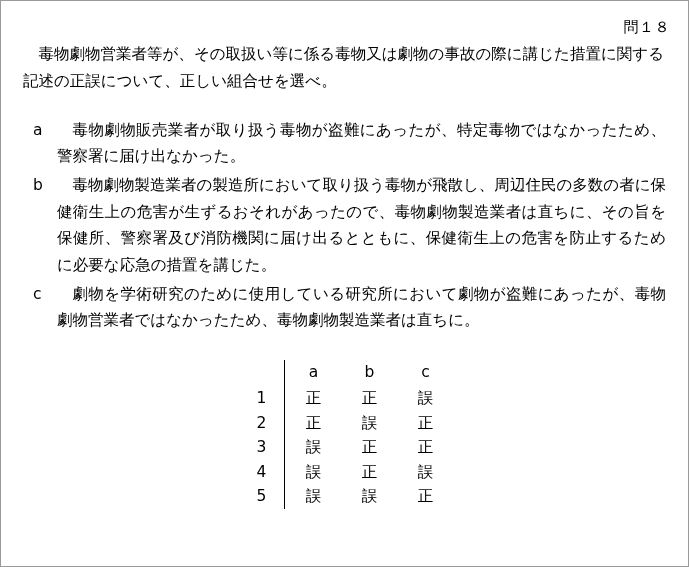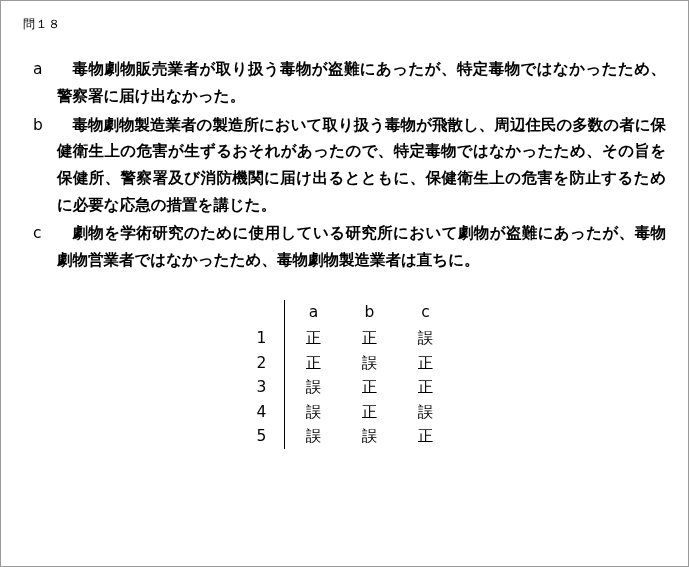--- a/index.html
+++ b/index.html
@@ -22,23 +22,24 @@
   .content {
     position: absolute;
     left: 22px;
     top: 14px;
     right: 18px;
     font-size: 15.5px;
     color: #000000;
     line-height: 1.62;
   }
   .qnum {
-    font-size: 12px;
+    font-size: 15px;
     letter-spacing: 0.5px;
     margin-bottom: 2px;
+    text-align: right;
   }
   .lead {
     margin-top: 2px;
     text-indent: 1em;
     text-align: justify;
     line-height: 1.72;
     padding-right: 6px;
   }
   .statements {
     margin-top: 22px;
@@ -55,21 +56,20 @@
     box-sizing: border-box;
     font-size: 15.5px;
     line-height: 1.72;
   }
   .stmt-text {
     flex: 1 1 auto;
     text-indent: 1em;
     text-align: justify;
     line-height: 1.72;
     padding-right: 4px;
-    font-weight: bold;
   }
   .answer-table-wrap {
     margin-top: 26px;
     display: flex;
     justify-content: center;
   }
   table.answers {
     border-collapse: collapse;
     font-size: 15.5px;
     line-height: 1.45;
@@ -104,31 +104,32 @@
   }
 </style>
 </head>
 <body>
 
 <div class="page">
   <div class="content">
 
     <div class="qnum">問１８</div>
 
+    <div class="lead">毒物劇物営業者等が、その取扱い等に係る毒物又は劇物の事故の際に講じた措置に関する記述の正誤について、正しい組合せを選べ。</div>
 
     <div class="statements">
 
       <div class="stmt">
         <div class="stmt-label">a</div>
         <div class="stmt-text">毒物劇物販売業者が取り扱う毒物が盗難にあったが、特定毒物ではなかったため、警察署に届け出なかった。</div>
       </div>
 
       <div class="stmt">
         <div class="stmt-label">b</div>
-        <div class="stmt-text">毒物劇物製造業者の製造所において取り扱う毒物が飛散し、周辺住民の多数の者に保健衛生上の危害が生ずるおそれがあったので、特定毒物ではなかったため、その旨を保健所、警察署及び消防機関に届け出るとともに、保健衛生上の危害を防止するために必要な応急の措置を講じた。</div>
+        <div class="stmt-text">毒物劇物製造業者の製造所において取り扱う毒物が飛散し、周辺住民の多数の者に保健衛生上の危害が生ずるおそれがあったので、毒物劇物製造業者は直ちに、その旨を保健所、警察署及び消防機関に届け出るとともに、保健衛生上の危害を防止するために必要な応急の措置を講じた。</div>
       </div>
 
       <div class="stmt">
         <div class="stmt-label">c</div>
         <div class="stmt-text">劇物を学術研究のために使用している研究所において劇物が盗難にあったが、毒物劇物営業者ではなかったため、毒物劇物製造業者は直ちに。</div>
       </div>
 
     </div>
 
     <div class="answer-table-wrap">

